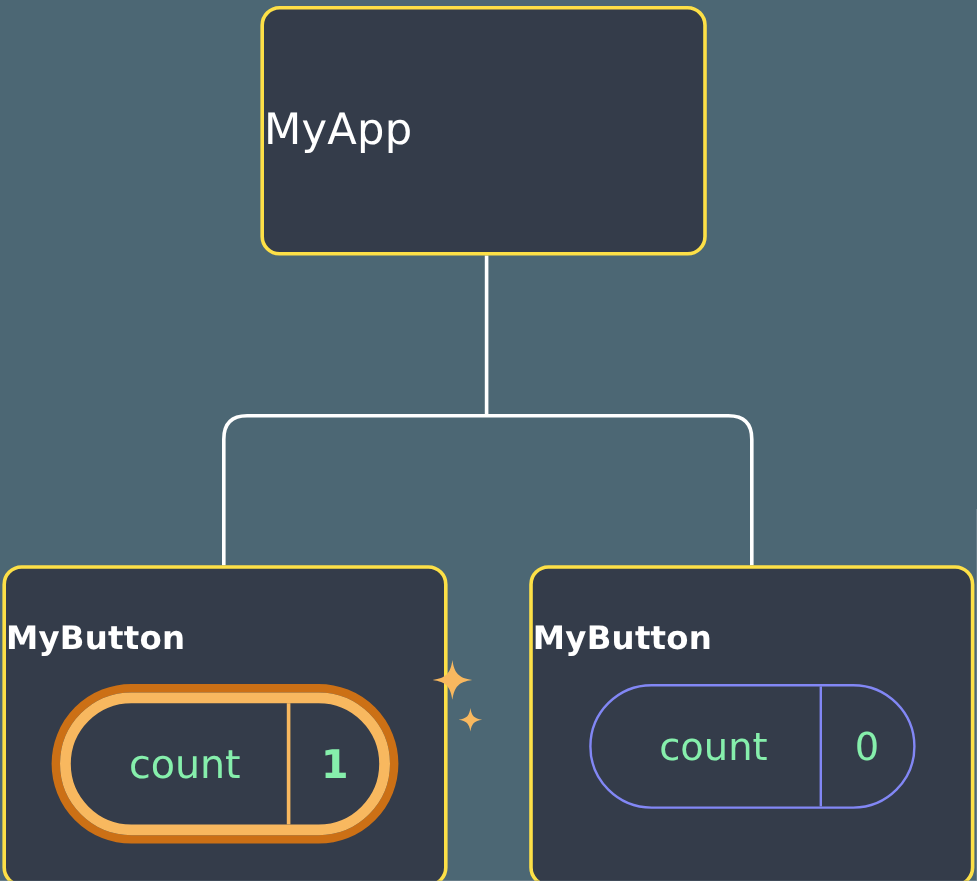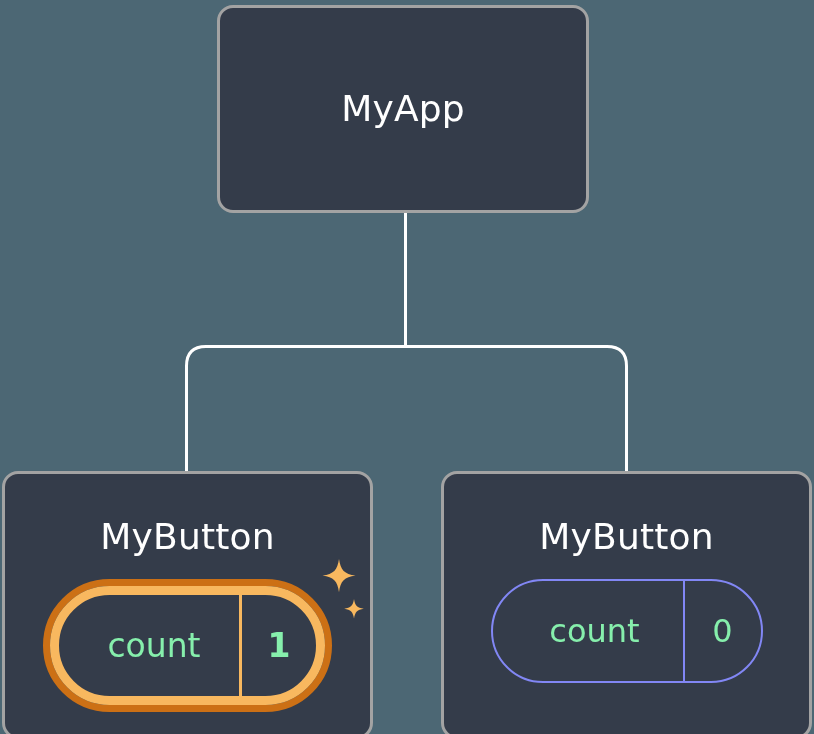--- a/index.html
+++ b/index.html
@@ -26,25 +26,24 @@
     width: 814px;
     height: 734px;
     pointer-events: none;
   }
 
   
   .node {
     position: absolute;
     box-sizing: border-box;
     background: #343c4a;
-    border: 3px solid #a3a3a3;
+    border: 3px solid #fde047;
     border-radius: 16px;
     display: flex;
     flex-direction: column;
-    align-items: center;
   }
   .node-root {
     left: 217px;
     top: 5px;
     width: 372px;
     height: 208px;
     justify-content: center;
   }
   .node-child-left {
     left: 2px;
@@ -63,21 +62,22 @@
   .node-title {
     color: #ffffff;
     font-size: 36px;
     font-weight: 400;
     letter-spacing: 0.2px;
     line-height: 1;
     white-space: nowrap;
   }
   .node-child-left .node-title,
   .node-child-right .node-title {
-    font-size: 36px;
+    font-size: 27px;
+    font-weight: bold;
   }
 
   
   .pill-wrap {
     position: relative;
     margin-top: 24px;
     display: flex;
     align-items: center;
     justify-content: center;
   }

